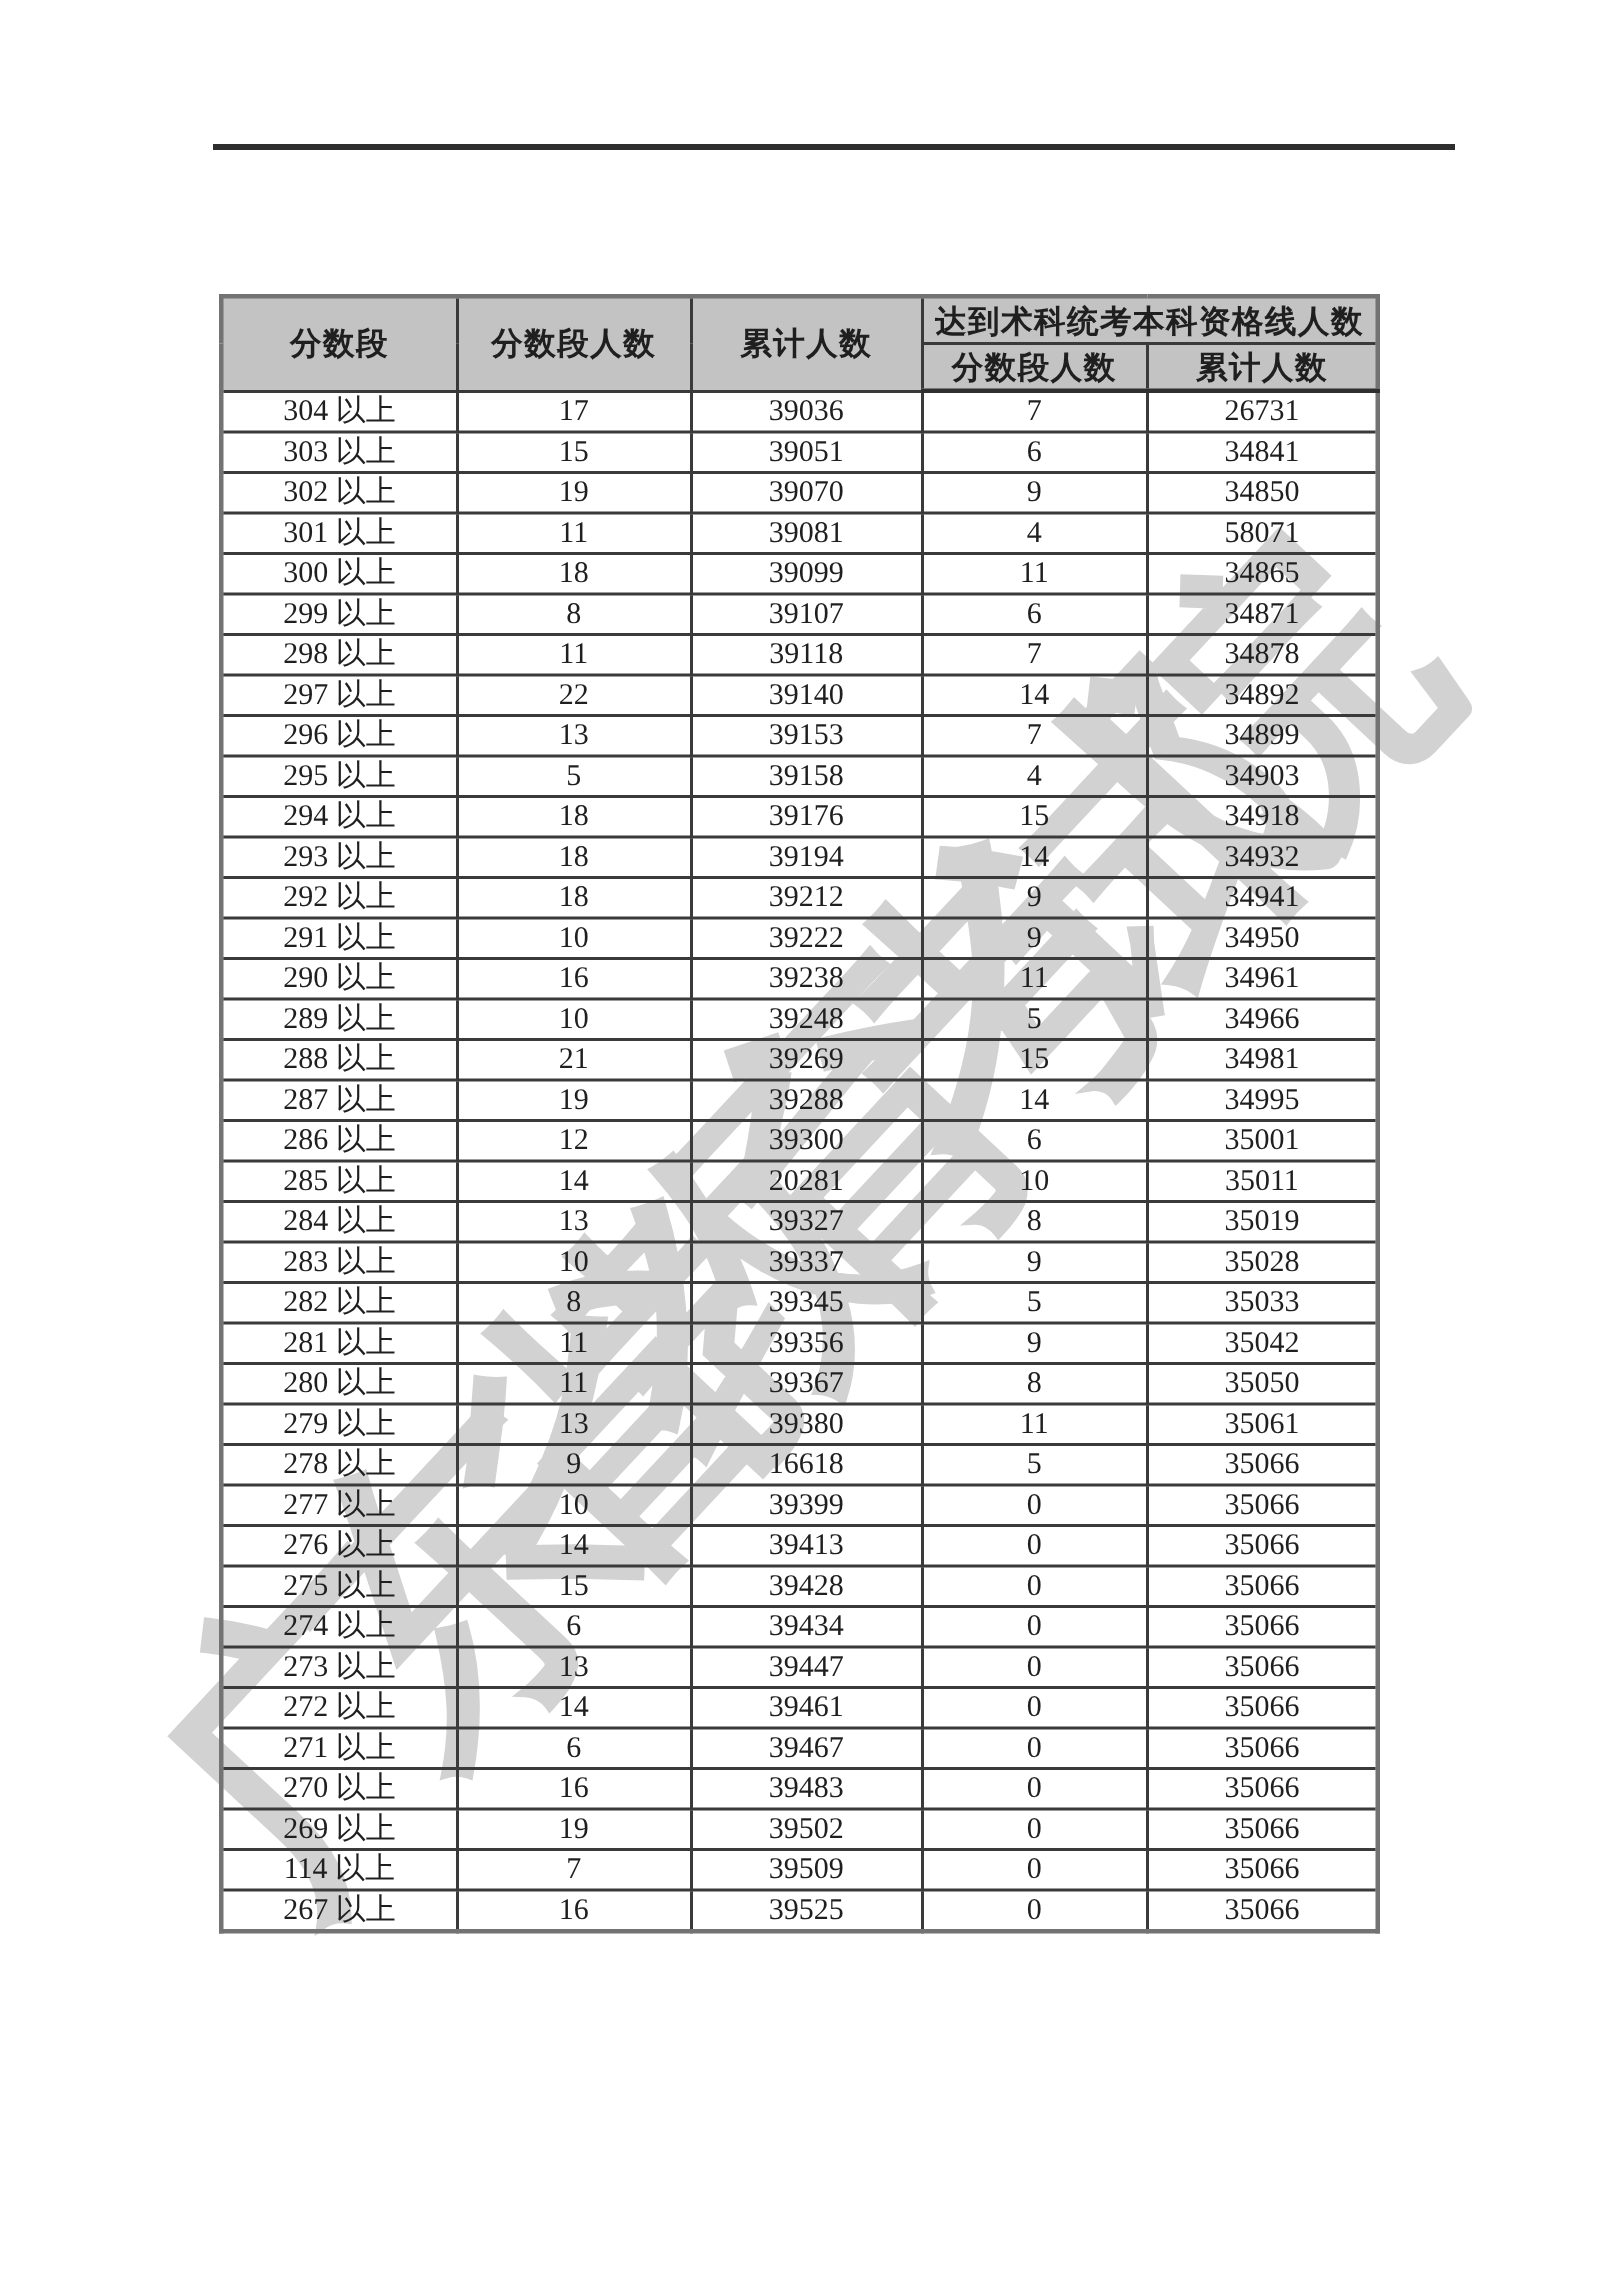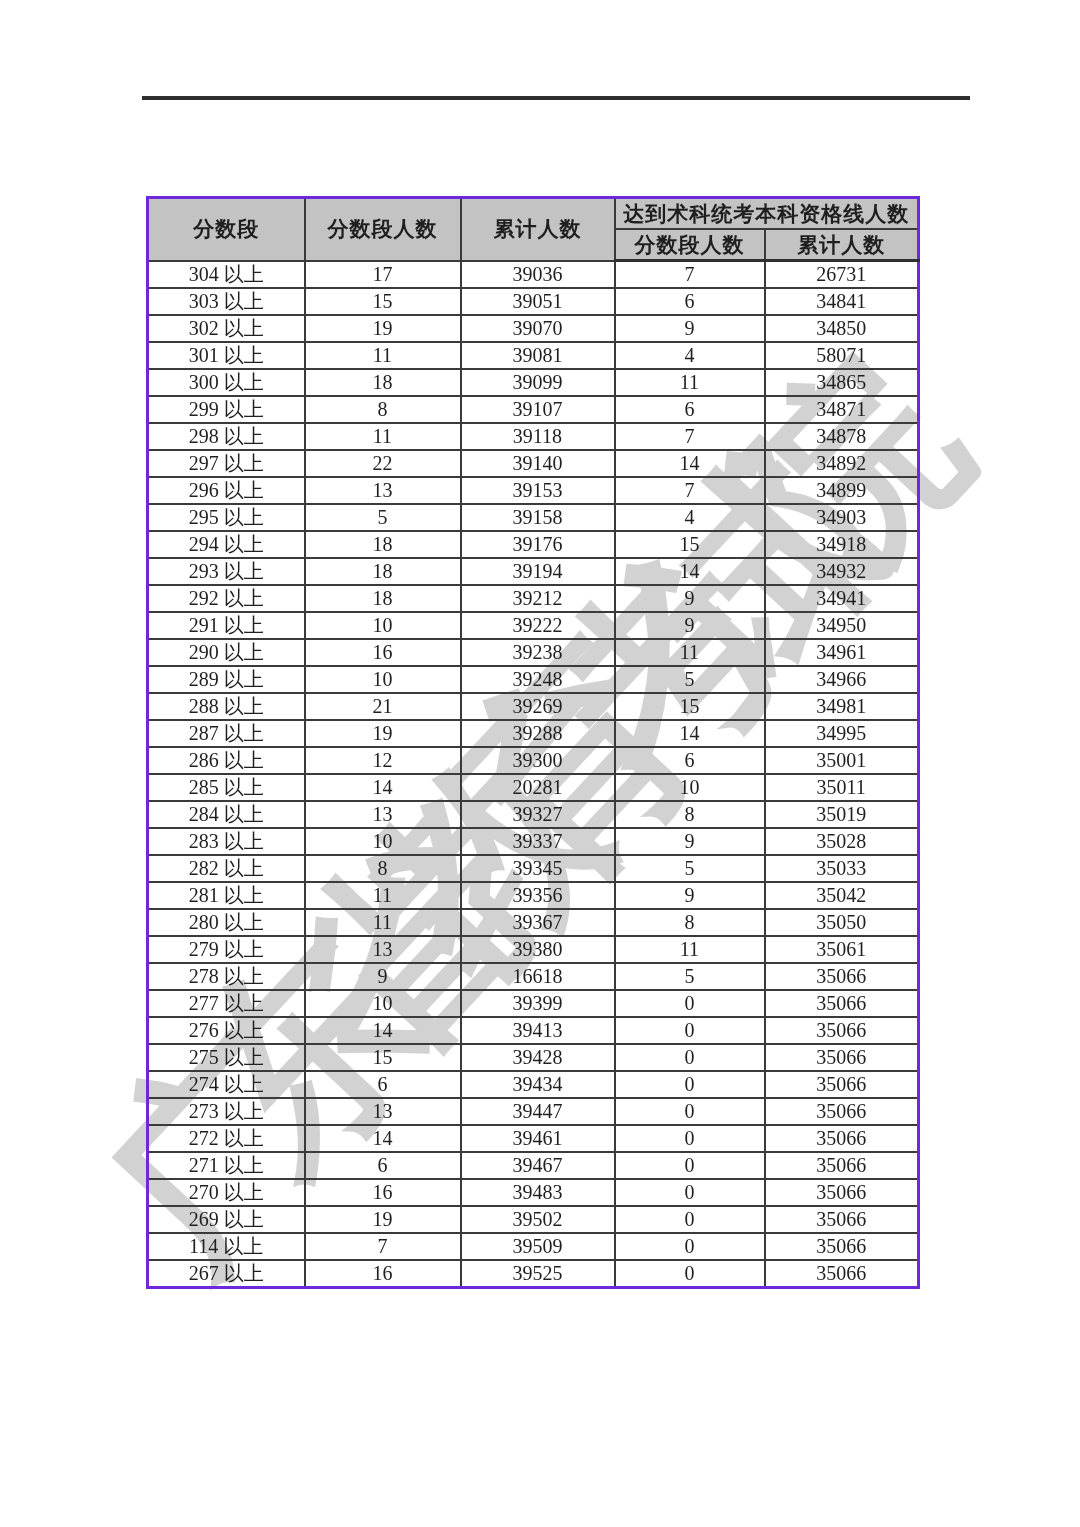--- a/index.html
+++ b/index.html
@@ -40,21 +40,21 @@
     user-select: none;
   }
   table.score-table {
     position: absolute;
     left: 146px;
     top: 196px;
     width: 771px;
     border-collapse: collapse;
     table-layout: fixed;
     z-index: 2;
-    border: 3px solid #6d28d9;
+    border: 3px solid #737373;
     color: #1f1f1f;
   }
   table.score-table col.c1 { width: 157px; }
   table.score-table col.c2 { width: 156px; }
   table.score-table col.c3 { width: 154px; }
   table.score-table col.c4 { width: 150px; }
   table.score-table col.c5 { width: 154px; }
   table.score-table th {
     background: #c3c3c3;
     border: 2px solid #3a3a3a;

